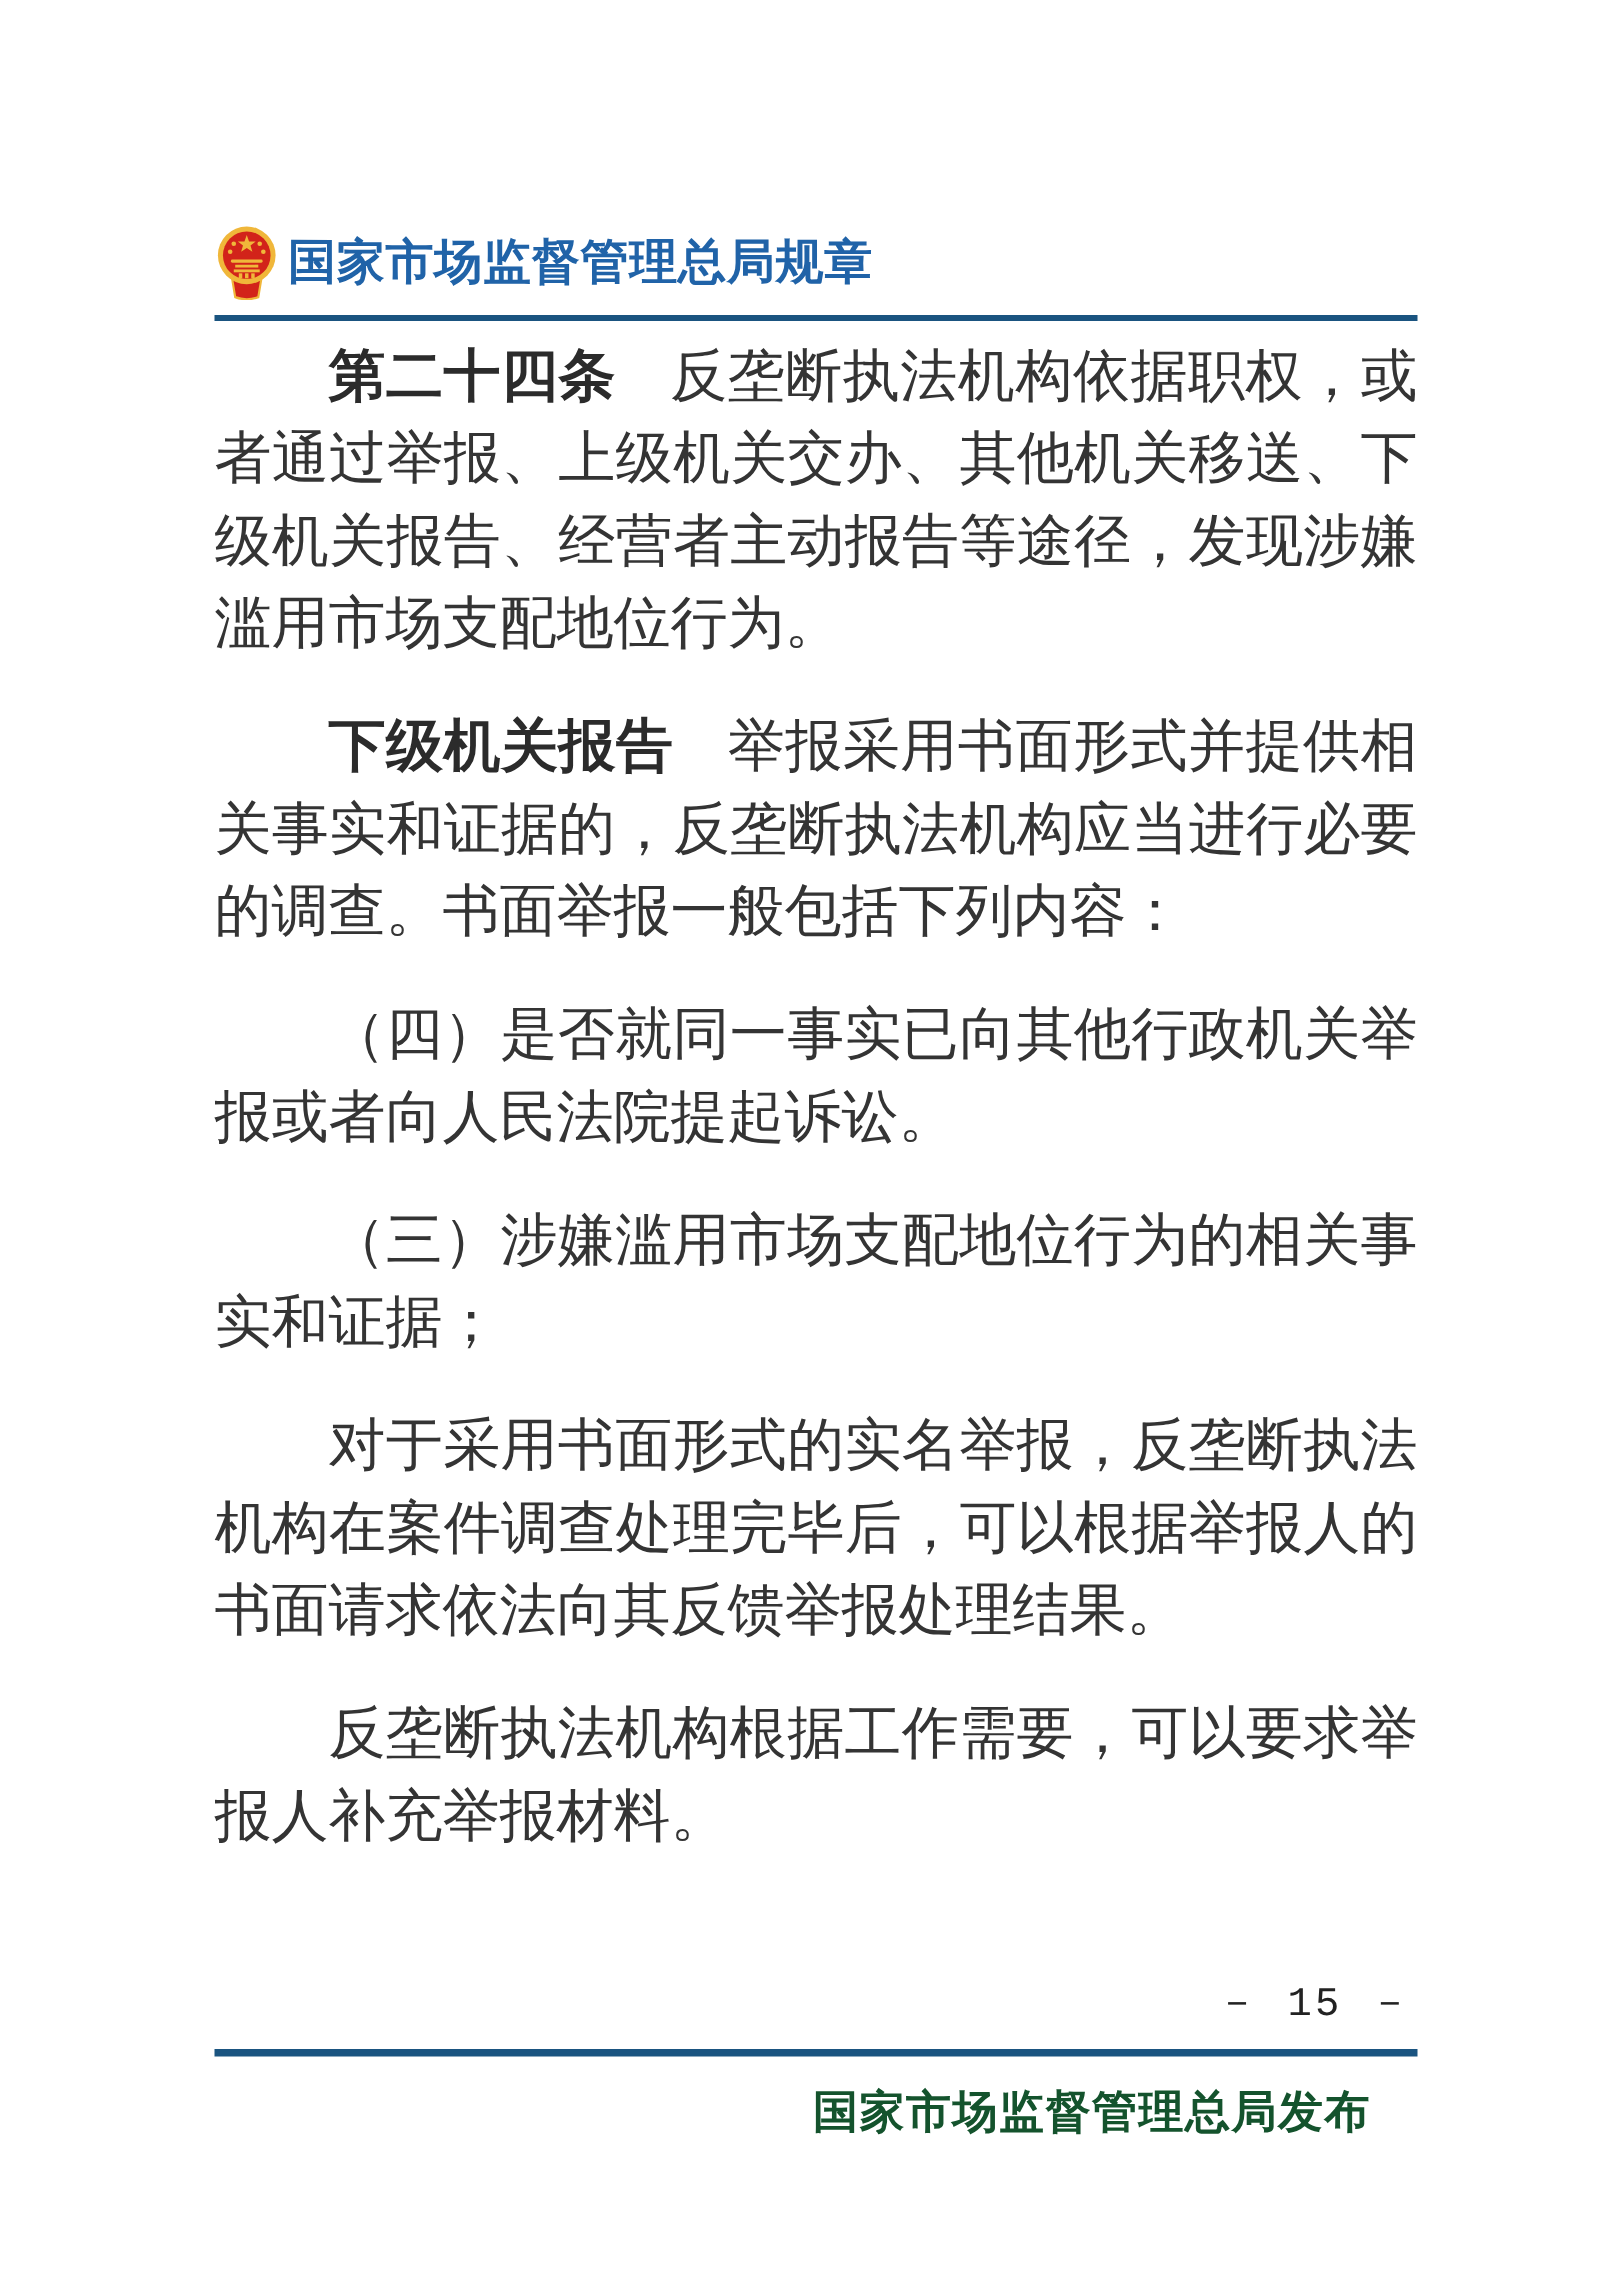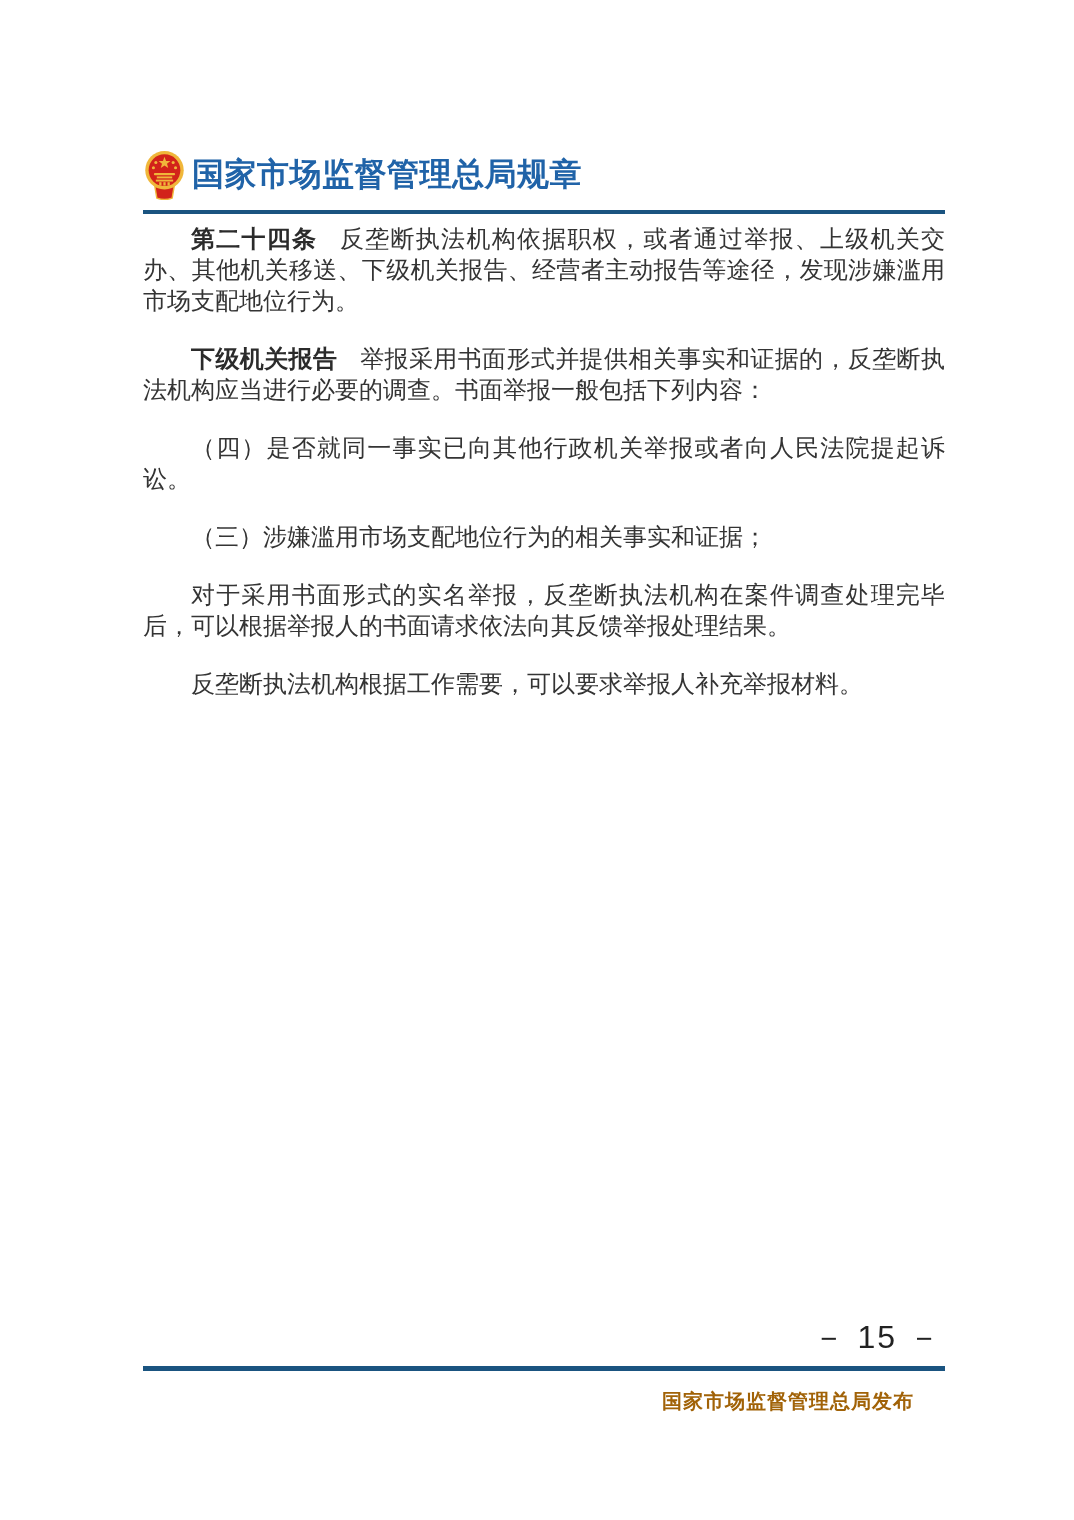--- a/index.html
+++ b/index.html
@@ -46,62 +46,62 @@
     height: 4px;
     background: #1a5480;
     margin-top: 9px;
   }
   
   .doc-body {
     padding-top: 4px;
   }
   .para {
     margin: 27px 0;
-    font-size: 24px;
-    line-height: 31px;
+    font-size: 38px;
+    line-height: 55px;
     color: #343434;
     text-align: justify;
     text-indent: 2em;
     word-break: break-all;
   }
   .para:first-child {
     margin-top: 6px;
   }
   .lead {
     font-weight: 700;
     color: #2b2b2b;
   }
   .lead:not(:empty) {
     margin-right: 0.95em;
   }
   
   .page-number {
     position: absolute;
     top: 1280px;
     right: 132px;
-    font-size: 32px;
+    font-size: 27px;
     color: #222222;
     letter-spacing: 2px;
-    font-family: Liberation Sans, sans-serif;
+    font-family: Liberation Mono, monospace;
   }
   .footer-rule {
     position: absolute;
     top: 1330px;
     left: 143px;
     right: 129px;
     height: 5px;
     background: #1a5480;
   }
   .doc-footer {
     position: absolute;
     top: 1352px;
     right: 160px;
-    font-size: 20px;
+    font-size: 30px;
     font-weight: 700;
-    color: #a16207;
+    color: #14532d;
     letter-spacing: 1px;
     white-space: nowrap;
   }
 </style>
 </head>
 <body>
 
 <div class="page">
 
   <div class="content">

